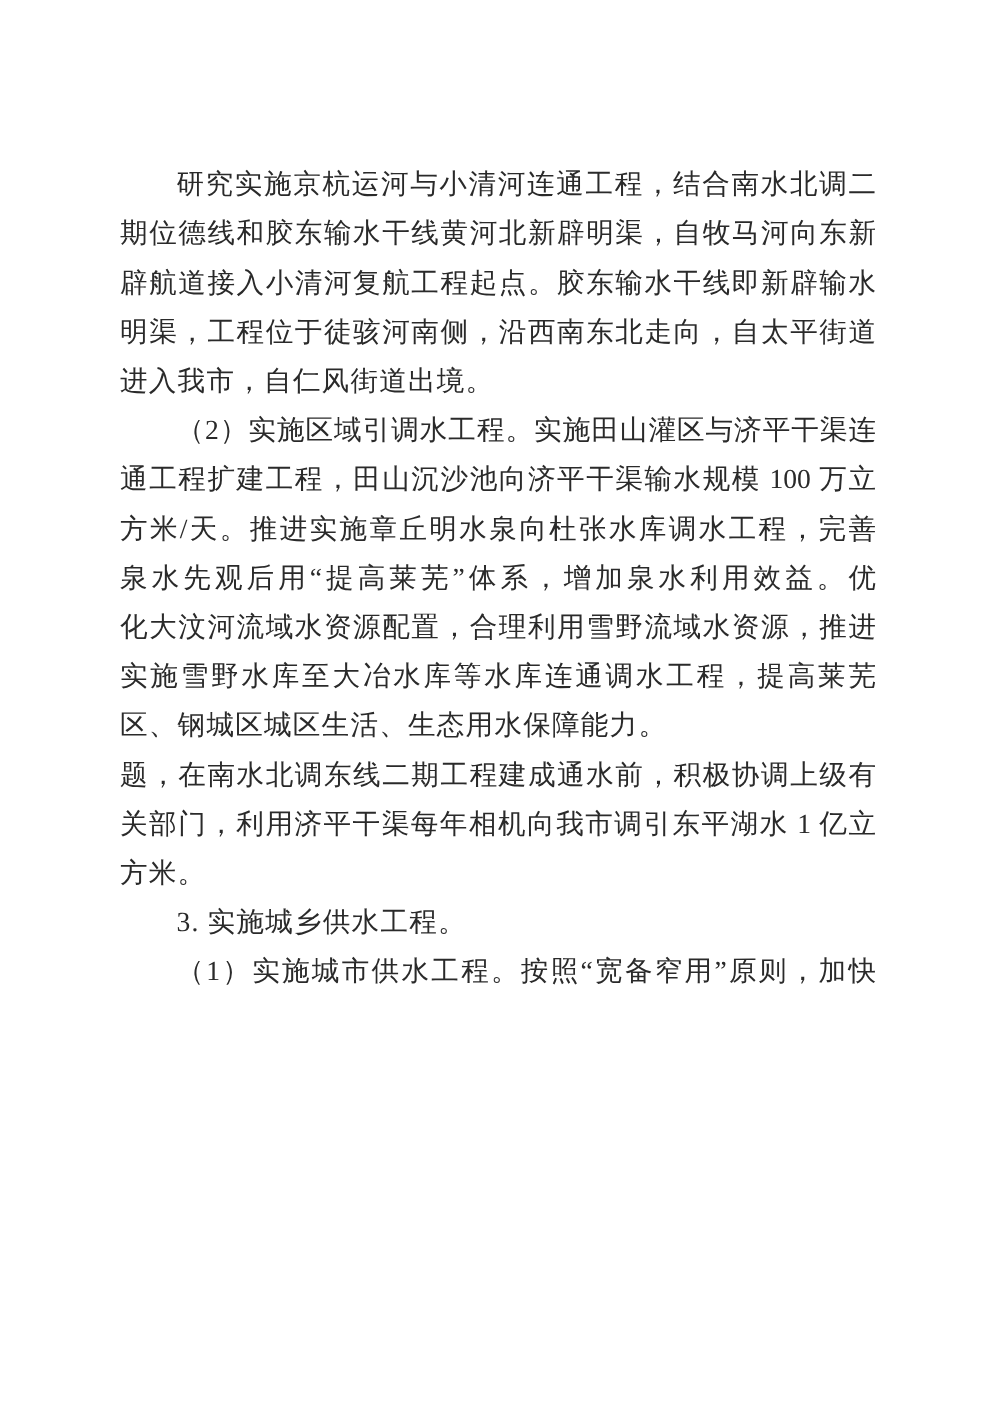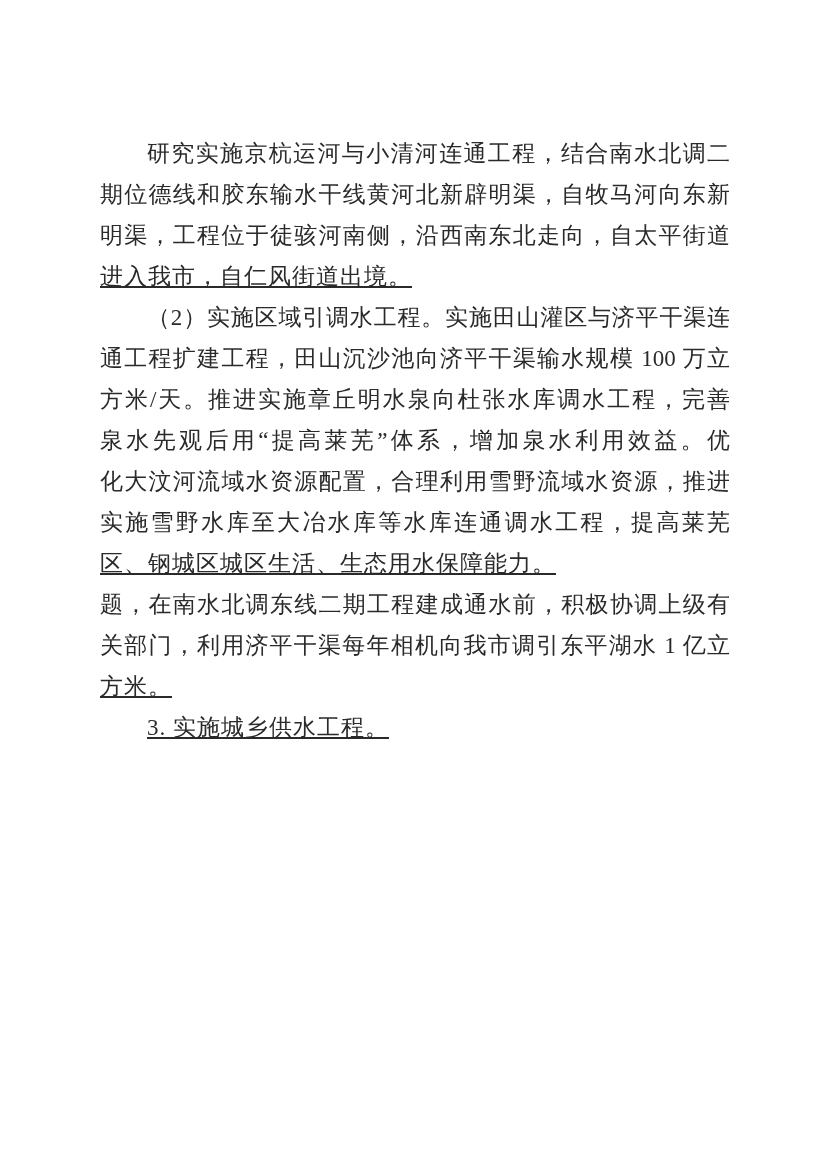--- a/index.html
+++ b/index.html
@@ -33,21 +33,20 @@
     overflow: hidden;
   }
   .line.just {
     text-align: justify;
     text-align-last: justify;
     text-justify: distribute;
   }
   .line.plain {
     text-align: left;
     letter-spacing: 1px;
-    text-decoration: underline;
   }
   .line.indent {
     text-indent: 47px;
   }
   .page-num {
     position: absolute;
     top: 1042px;
     left: 618px;
     height: 22px;
     line-height: 22px;
@@ -66,39 +65,43 @@
 </style>
 </head>
 <body>
 
 <div class="page">
 
   <div class="body-text" id="body-text">
       <div class="para">
         <div class="line just indent">研究实施京杭运河与小清河连通工程，结合南水北调二</div>
         <div class="line just">期位德线和胶东输水干线黄河北新辟明渠，自牧马河向东新</div>
+        <div class="line just">辟航道接入小清河复航工程起点。胶东输水干线即新辟输水</div>
         <div class="line just">明渠，工程位于徒骇河南侧，沿西南东北走向，自太平街道</div>
         <div class="line plain">进入我市，自仁风街道出境。</div>
       </div>
       <div class="para">
         <div class="line just indent">（2）实施区域引调水工程。实施田山灌区与济平干渠连</div>
         <div class="line just">通工程扩建工程，田山沉沙池向济平干渠输水规模 100 万立</div>
         <div class="line just">方米/天。推进实施章丘明水泉向杜张水库调水工程，完善</div>
         <div class="line just">泉水先观后用“提高莱芜”体系，增加泉水利用效益。优</div>
         <div class="line just">化大汶河流域水资源配置，合理利用雪野流域水资源，推进</div>
         <div class="line just">实施雪野水库至大冶水库等水库连通调水工程，提高莱芜</div>
         <div class="line plain">区、钢城区城区生活、生态用水保障能力。</div>
       </div>
       <div class="para">
         <div class="line just">题，在南水北调东线二期工程建成通水前，积极协调上级有</div>
         <div class="line just">关部门，利用济平干渠每年相机向我市调引东平湖水 1 亿立</div>
         <div class="line plain">方米。</div>
       </div>
       <div class="para">
         <div class="line plain indent">3. 实施城乡供水工程。</div>
       </div>
+      <div class="para">
+        <div class="line just indent">（1）实施城市供水工程。按照“宽备窄用”原则，加快</div>
+      </div>
     </div>
 
   <div class="page-num">
     <span class="dash">—</span><span class="num">21</span><span class="dash">—</span>
   </div>
 
 </div>
 
 </body></html>

